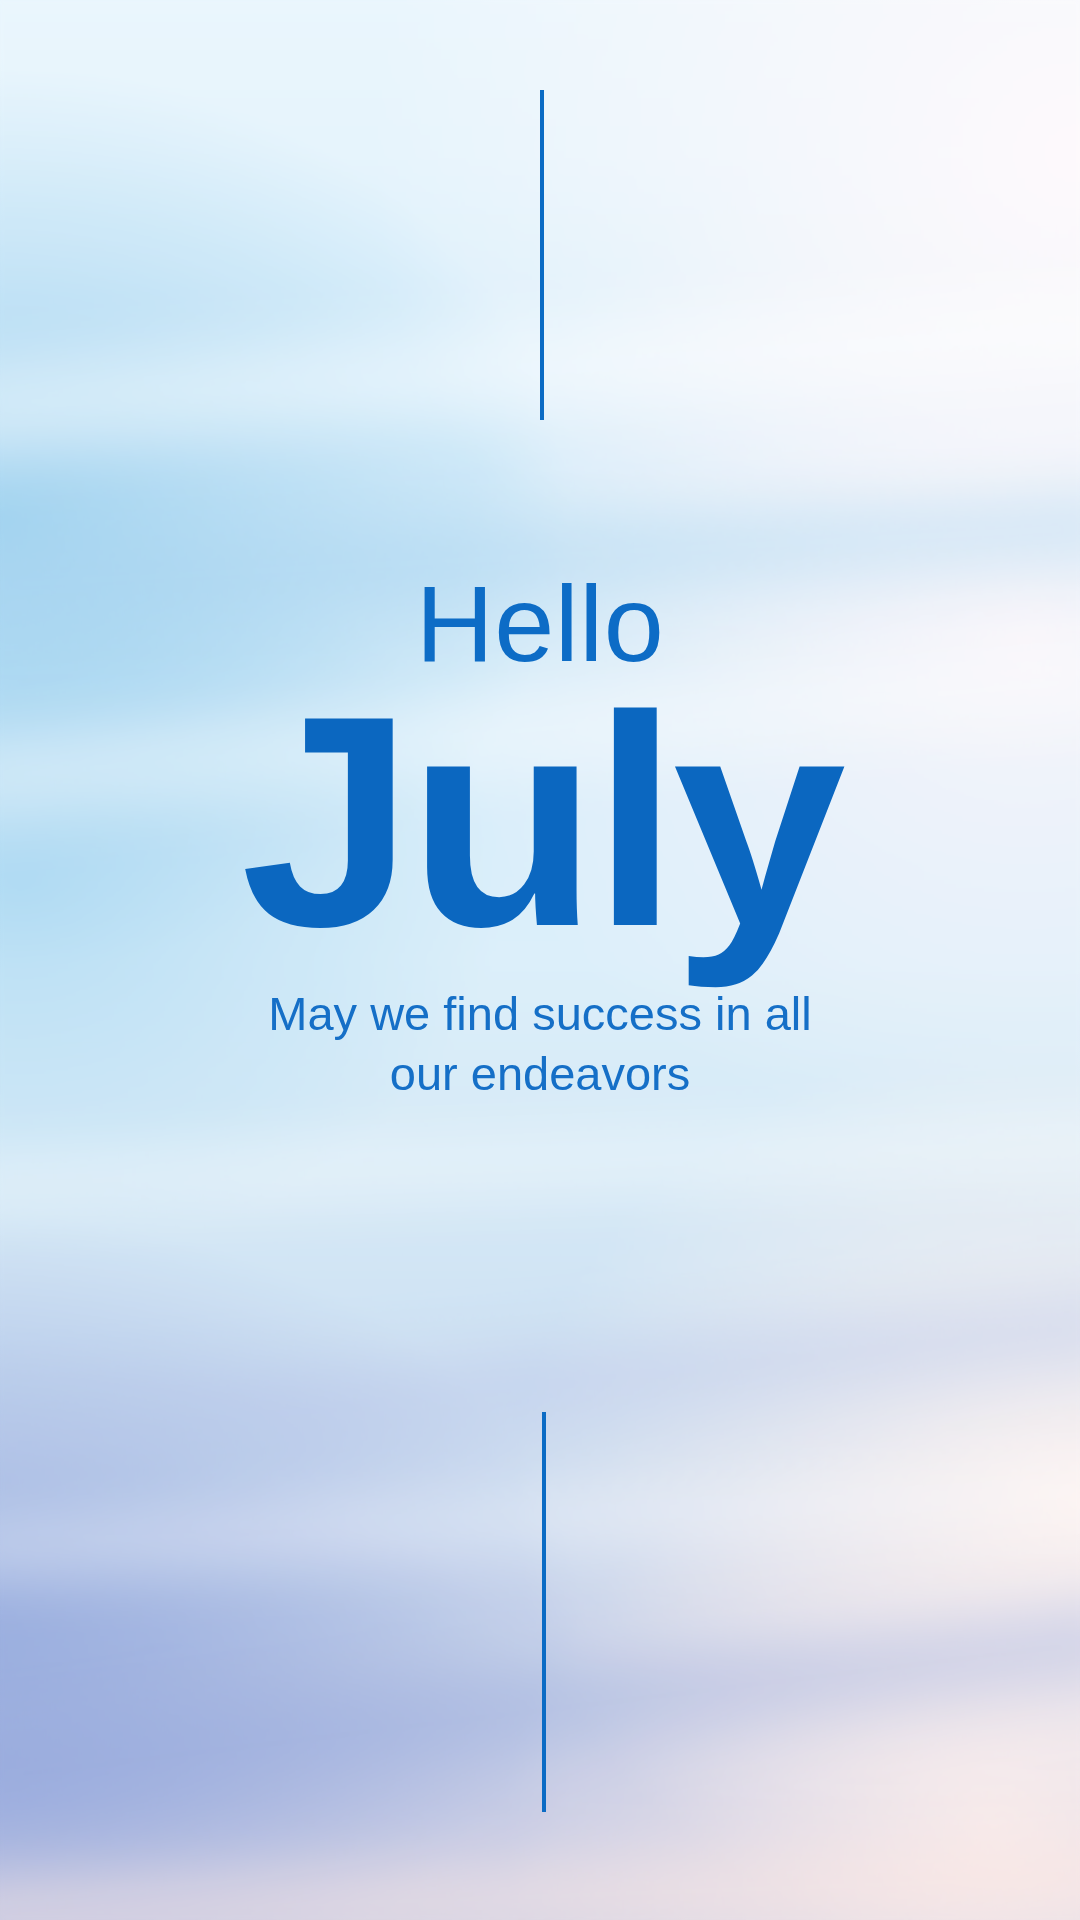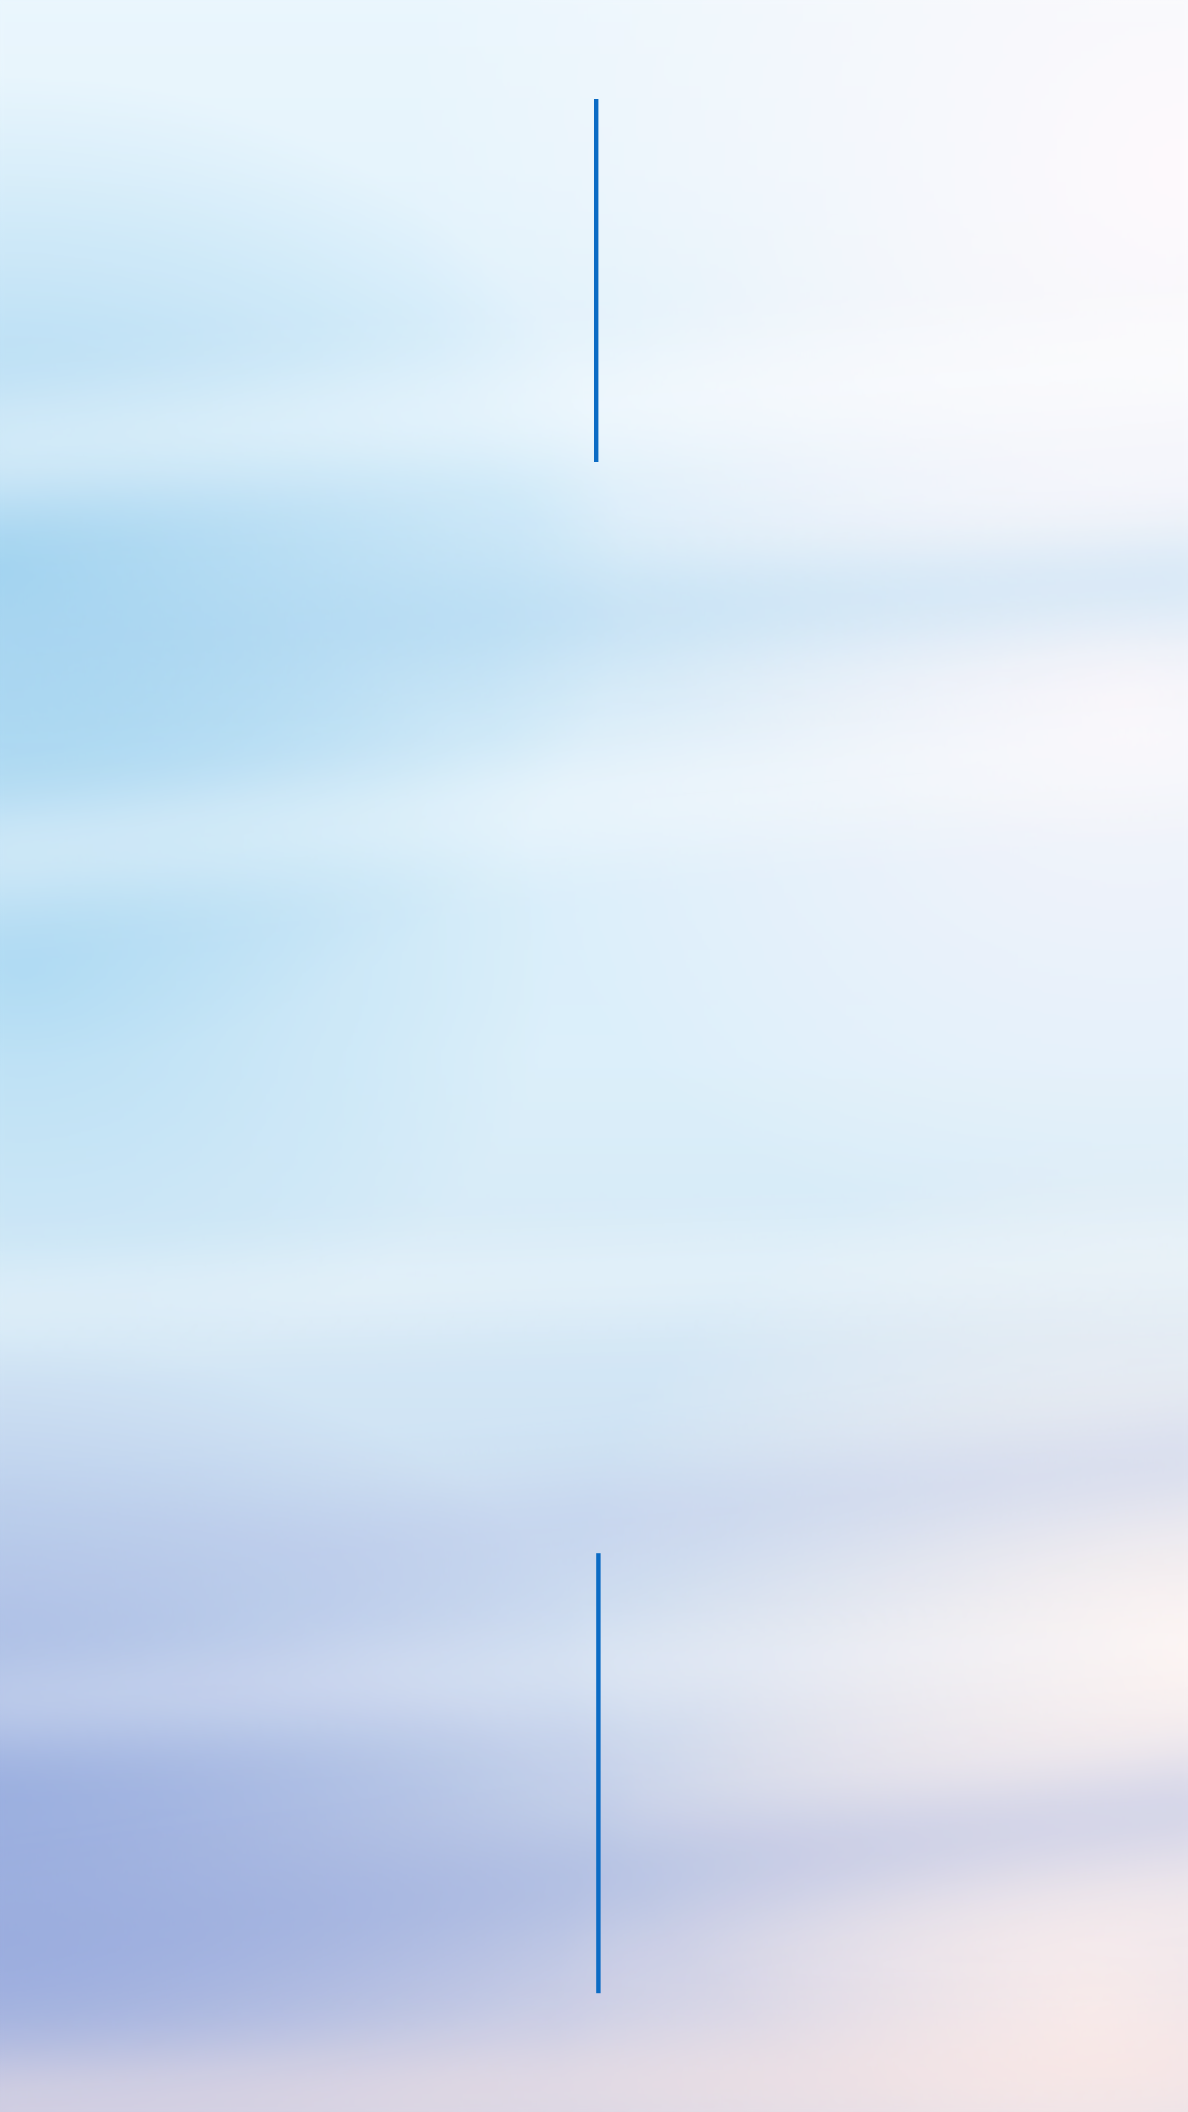--- a/index.html
+++ b/index.html
@@ -138,20 +138,32 @@
   <div class="sky-cool"></div>
   <div class="sky-streaks"></div>
   <div class="sky-soften"></div>
 
   <div class="content">
 
     <div class="rule rule-top"></div>
 
     <div class="spacer-a"></div>
 
+    <div class="headline-block">
+
+      <div class="greeting">Hello</div>
+
+      <div class="month">July</div>
+
+      <div class="tagline">
+        <span class="line">May we find success in all</span>
+        <span class="line">our endeavors</span>
+      </div>
+
+    </div>
 
     <div class="spacer-b"></div>
 
     <div class="rule rule-bottom"></div>
 
     <div class="spacer-c"></div>
 
   </div>
 </div>
 

